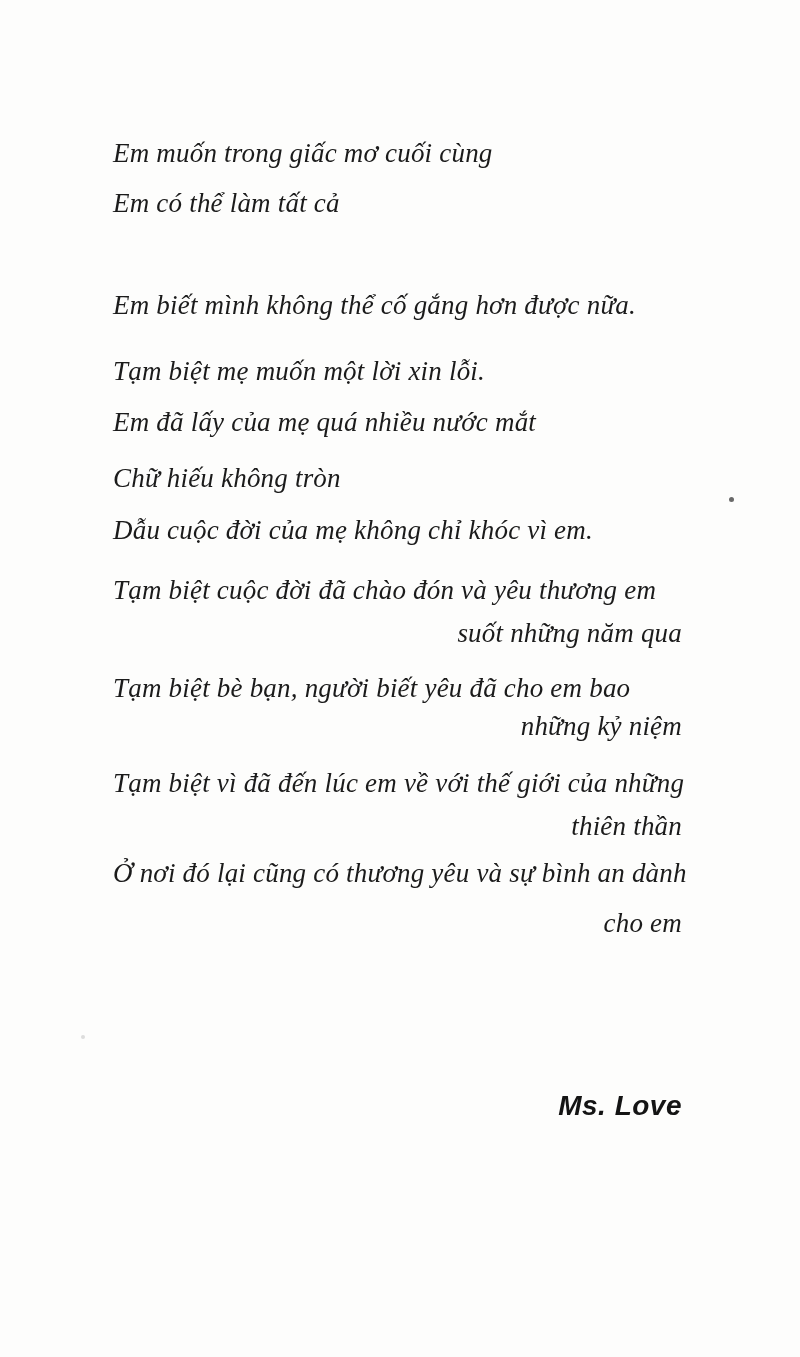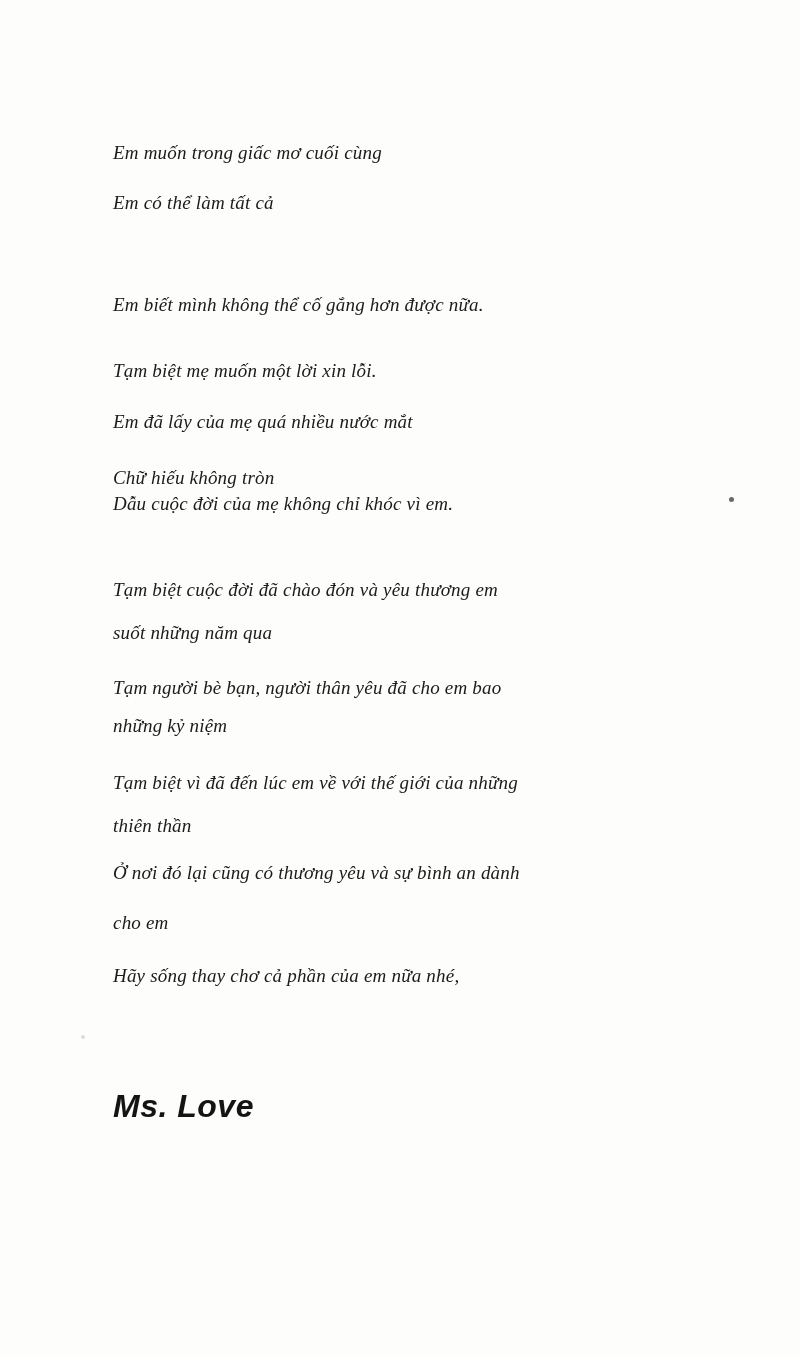--- a/index.html
+++ b/index.html
@@ -17,33 +17,33 @@
     position: relative;
     width: 800px;
     height: 1357px;
     background: #fdfdfc;
   }
   .ln {
     position: absolute;
     left: 113px;
     right: 118px;
     line-height: 40px;
-    font-size: 19px;
+    font-size: 27px;
     font-style: italic;
     color: #1b1b1b;
     white-space: nowrap;
     letter-spacing: 0.2px;
   }
   .ln.l { text-align: left; }
-  .ln.r { text-align: left; }
+  .ln.r { text-align: right; }
   .sig {
     font-family: "Liberation Sans", "DejaVu Sans", sans-serif;
     font-weight: bold;
     font-style: italic;
-    font-size: 32px;
+    font-size: 28px;
     letter-spacing: 0.5px;
     color: #141414;
   }
   .speck {
     position: absolute;
     border-radius: 50%;
   }
   .speck-1 {
     left: 729px;
     top: 497px;
@@ -64,26 +64,25 @@
 </head>
 <body>
 
 <div class="page">
   <div class="ln l" style="top:133px">Em muốn trong giấc mơ cuối cùng</div>
   <div class="ln l" style="top:183px">Em có thể làm tất cả</div>
   <div class="ln l" style="top:285px">Em biết mình không thể cố gắng hơn được nữa.</div>
   <div class="ln l" style="top:351px">Tạm biệt mẹ muốn một lời xin lỗi.</div>
   <div class="ln l" style="top:402px">Em đã lấy của mẹ quá nhiều nước mắt</div>
   <div class="ln l" style="top:458px">Chữ hiếu không tròn</div>
-  <div class="ln l" style="top:484px">Dẫu cuộc đời của mẹ không chỉ khóc vì em.</div>
+  <div class="ln l" style="top:510px">Dẫu cuộc đời của mẹ không chỉ khóc vì em.</div>
   <div class="ln l" style="top:570px">Tạm biệt cuộc đời đã chào đón và yêu thương em</div>
   <div class="ln r" style="top:613px">suốt những năm qua</div>
-  <div class="ln l" style="top:668px">Tạm người bè bạn, người thân yêu đã cho em bao</div>
+  <div class="ln l" style="top:668px">Tạm biệt bè bạn, người biết yêu đã cho em bao</div>
   <div class="ln r" style="top:706px">những kỷ niệm</div>
   <div class="ln l" style="top:763px">Tạm biệt vì đã đến lúc em về với thế giới của những</div>
   <div class="ln r" style="top:806px">thiên thần</div>
   <div class="ln l" style="top:853px">Ở nơi đó lại cũng có thương yêu và sự bình an dành</div>
   <div class="ln r" style="top:903px">cho em</div>
-  <div class="ln l" style="top:956px">Hãy sống thay chơ cả phần của em nữa nhé,</div>
   <div class="ln r sig" style="top:1086px">Ms. Love</div>
   <div class="speck speck-1"></div>
   <div class="speck speck-2"></div>
 </div>
 
 </body></html>

